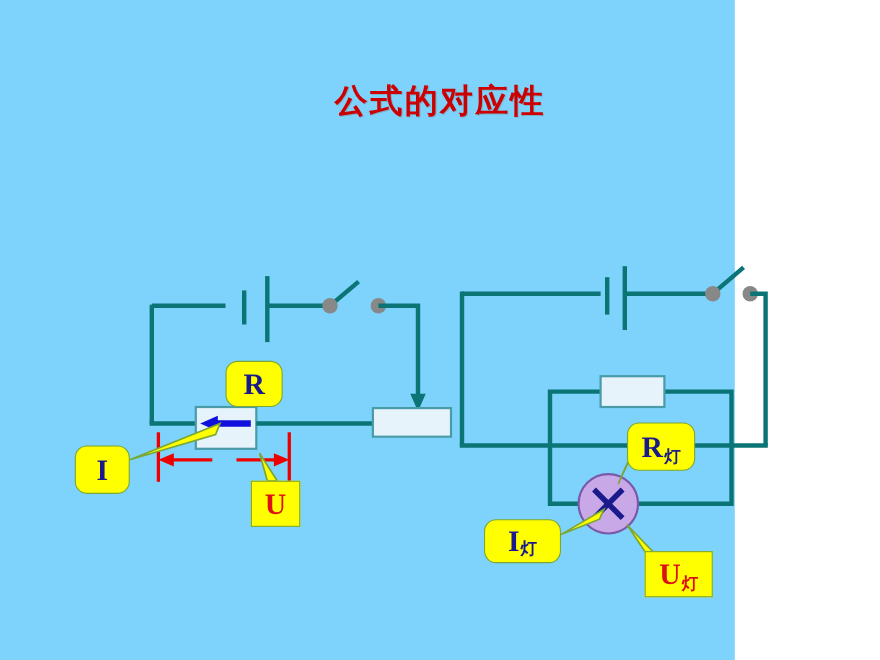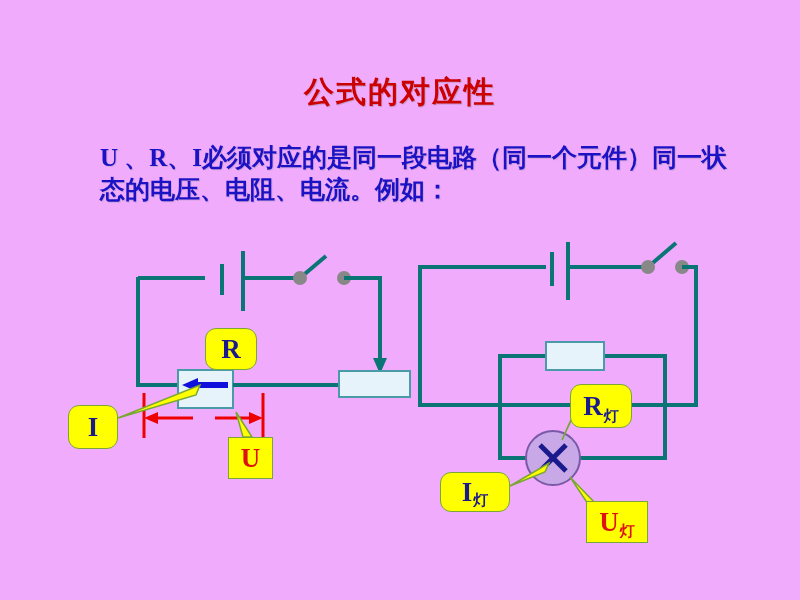--- a/index.html
+++ b/index.html
@@ -10,23 +10,23 @@
   body {
     width: 800px;
     height: 600px;
     position: relative;
     overflow: hidden;
     font-family: "Liberation Serif", "DejaVu Serif", serif;
   }
   #slide {
     position: absolute;
     left: 0; top: 0;
-    width: 800px;
+    width: 668px;
     height: 600px;
-    background: #f0abfc;
+    background: #7dd3fc;
   }
   #slide-title {
     position: absolute;
     left: 0;
     top: 72px;
     width: 800px;
     text-align: center;
     font-size: 30px;
     font-weight: bold;
     color: #cc0000;
@@ -84,21 +84,20 @@
   #lbl-Id { left: 440px; top: 472px; width: 70px;  height: 40px; }
   #lbl-Ud { left: 586px; top: 501px; width: 62px;  height: 42px; }
 </style>
 </head>
 <body>
 
 <div id="slide">
 
   <div id="slide-title">公式的对应性</div>
 
-  <div id="body-text">U 、R、I必须对应的是同一段电路（同一个元件）同一状态的电压、电阻、电流。例如：</div>
 
   <svg id="diagram-layer" viewBox="0 0 800 600" width="800" height="600" xmlns="http://www.w3.org/2000/svg">
 
     <g>
 
       <path d="M138,278 L205,278" stroke="#0b7576" stroke-width="4" fill="none"></path>
 
       <line x1="222" y1="264" x2="222" y2="295" stroke="#0b7576" stroke-width="4"></line>
 
       <line x1="243" y1="251" x2="243" y2="311" stroke="#0b7576" stroke-width="4"></line>

